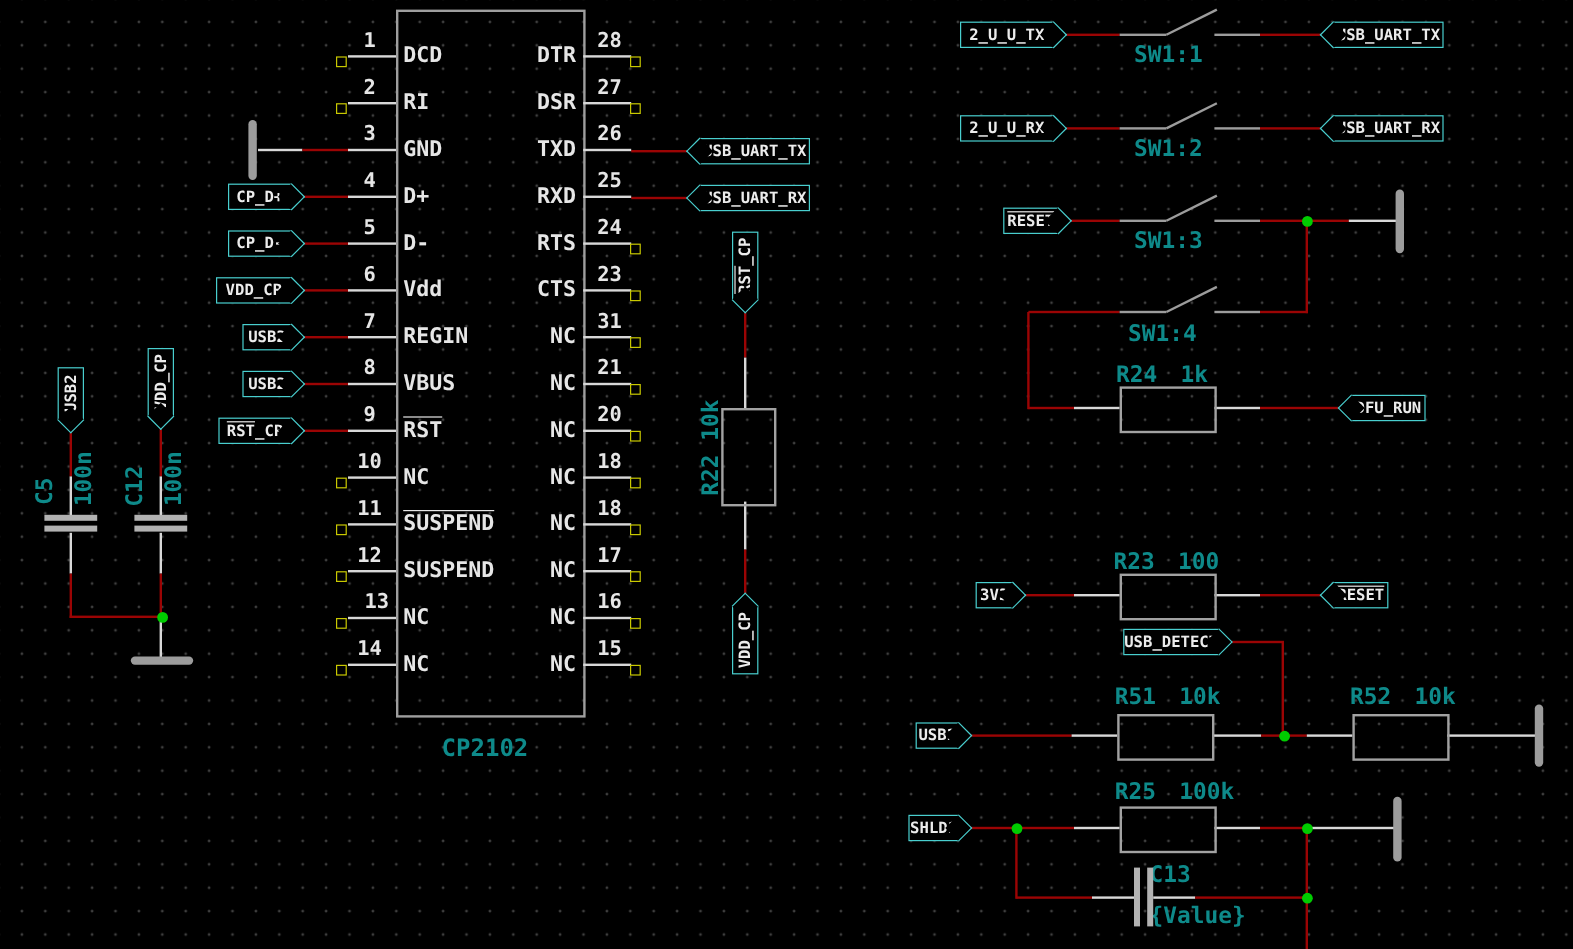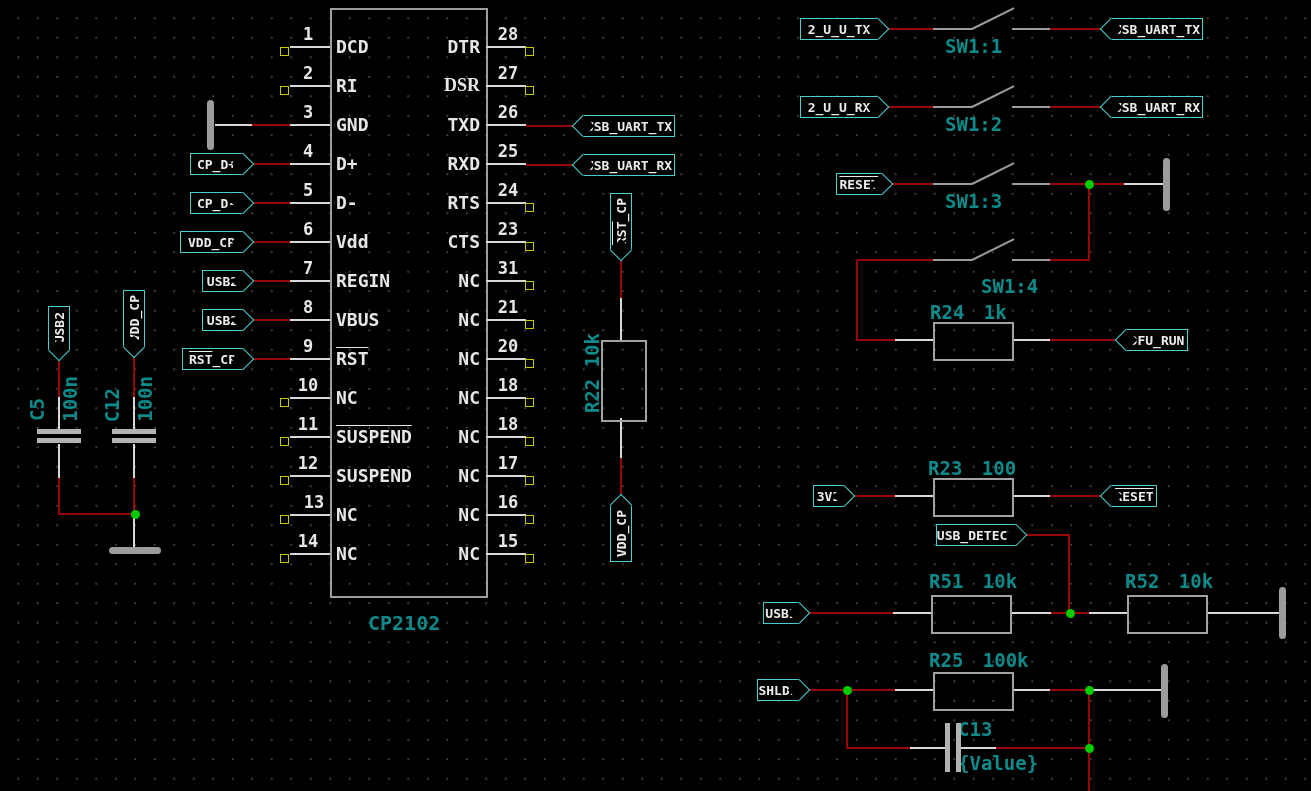--- a/index.html
+++ b/index.html
@@ -116,21 +116,21 @@
   <div class="vflag dn" style="left:610px;top:193px;height:55px;">
       <span class="vt"><span class="ov">RST</span><span>_CP</span></span>
     </div>
   <div class="vflag up" style="left:610px;top:505px;height:55px;">
       <span class="vt">VDD_CP</span>
     </div>
 
   <div class="tz" style="left:945px;top:35px;">SW1:1</div>
   <div class="tz" style="left:945px;top:113px;">SW1:2</div>
   <div class="tz" style="left:945px;top:190px;">SW1:3</div>
-  <div class="tz" style="left:981px;top:267px;margin-top:8px;">SW1:4</div>
+  <div class="tz" style="left:940px;top:267px;">SW1:4</div>
   <div class="tz" style="left:930px;top:301px;text-align:right;">R24 1k</div>
   <div class="tz" style="left:928px;top:457px;">R23 100</div>
   <div class="tz" style="left:929px;top:570px;">R51 10k</div>
   <div class="tz" style="left:1125px;top:570px;">R52 10k</div>
   <div class="tz" style="left:929px;top:649px;">R25 100k</div>
   <div class="tz" style="left:958px;top:718px;">C13</div>
   <div class="tz" style="left:958px;top:752px;">{Value}</div>
   <div class="tzv vt" style="left:26px;top:398px;">C5</div>
   <div class="tzv vt" style="left:59px;top:376px;">100n</div>
   <div class="tzv vt" style="left:101px;top:388px;">C12</div>
@@ -283,21 +283,21 @@
     <div class="ln cW" style="position: absolute; left: 290px; top: 553px; width: 40px; height: 2px;"></div>
     <div class="pnum" style="position: absolute; left: 288px; top: 531px; width: 40px;">14</div>
     <div class="pname" style="position: absolute; left: 336px; top: 543px;">NC</div>
     <div class="sq z3" style="position: absolute; left: 280px; top: 554px;"></div>
     <div class="ln cW" style="position: absolute; left: 486px; top: 46px; width: 40px; height: 2px;"></div>
     <div class="pnum" style="position: absolute; left: 488px; top: 24px; width: 40px;">28</div>
     <div class="pname" style="position: absolute; left: 330px; top: 36px; width: 150px; text-align: right; padding-right: 4px;">DTR</div>
     <div class="sq z3" style="position: absolute; left: 525px; top: 47px;"></div>
     <div class="ln cW" style="position: absolute; left: 486px; top: 85px; width: 40px; height: 2px;"></div>
     <div class="pnum" style="position: absolute; left: 488px; top: 63px; width: 40px;">27</div>
-    <div class="pname" style="position: absolute; left: 330px; top: 75px; width: 150px; text-align: right; padding-right: 4px; font-family: Liberation Serif, serif;">DSR</div>
+    <div class="pname" style="position: absolute; left: 330px; top: 75px; width: 150px; text-align: right; padding-right: 4px;">DSR</div>
     <div class="sq z3" style="position: absolute; left: 525px; top: 86px;"></div>
     <div class="ln cW" style="position: absolute; left: 486px; top: 124px; width: 40px; height: 2px;"></div>
     <div class="pnum" style="position: absolute; left: 488px; top: 102px; width: 40px;">26</div>
     <div class="pname" style="position: absolute; left: 330px; top: 114px; width: 150px; text-align: right; padding-right: 4px;">TXD</div>
     <div class="ln cW" style="position: absolute; left: 486px; top: 163px; width: 40px; height: 2px;"></div>
     <div class="pnum" style="position: absolute; left: 488px; top: 141px; width: 40px;">25</div>
     <div class="pname" style="position: absolute; left: 330px; top: 153px; width: 150px; text-align: right; padding-right: 4px;">RXD</div>
     <div class="ln cW" style="position: absolute; left: 486px; top: 202px; width: 40px; height: 2px;"></div>
     <div class="pnum" style="position: absolute; left: 488px; top: 180px; width: 40px;">24</div>
     <div class="pname" style="position: absolute; left: 330px; top: 192px; width: 150px; text-align: right; padding-right: 4px;">RTS</div>

